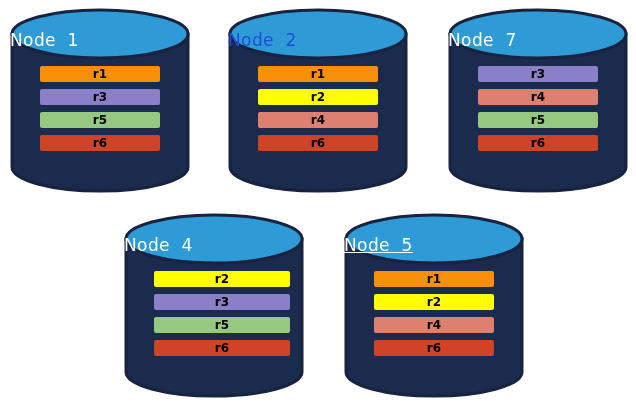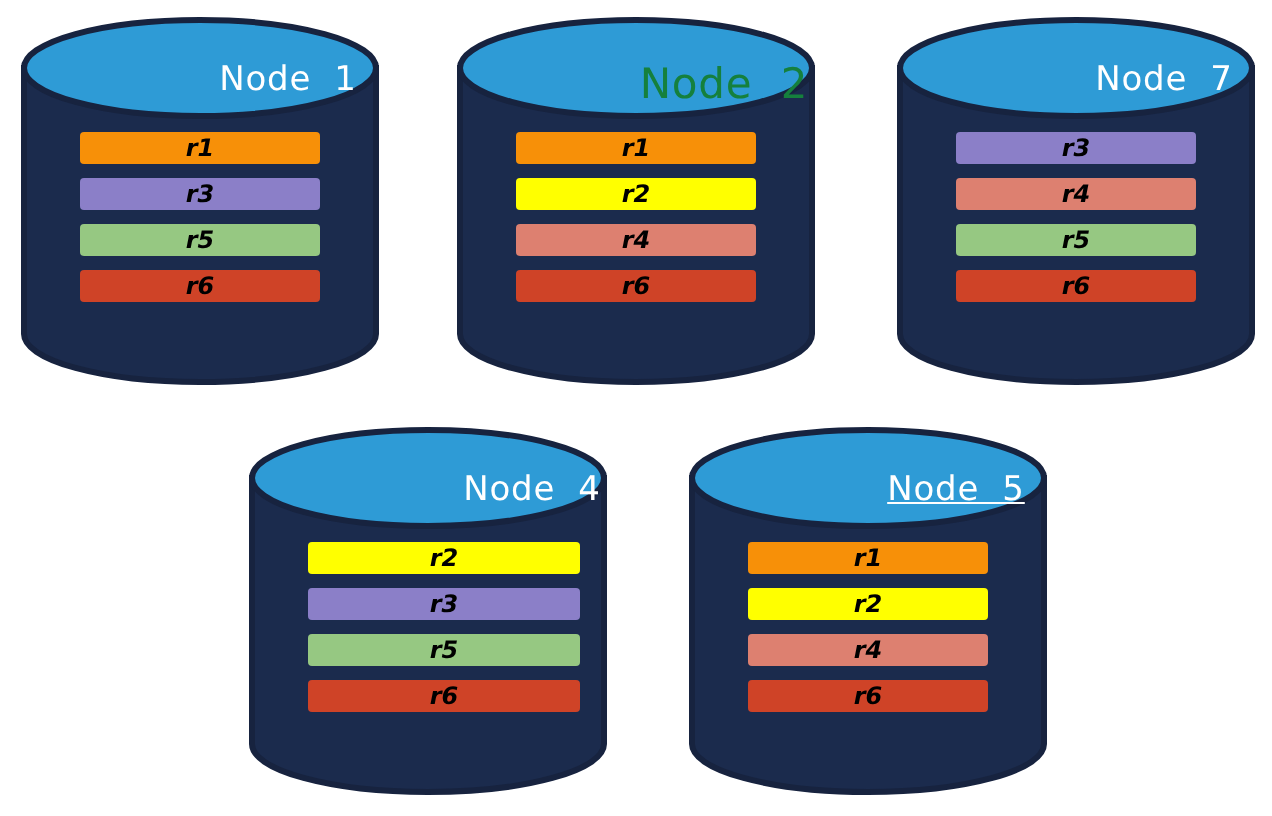--- a/index.html
+++ b/index.html
@@ -32,28 +32,27 @@
     position: absolute;
     left: 0;
     top: 0;
     overflow: visible;
   }
 
   .node-title {
     position: absolute;
     left: 0;
     width: 100%;
-    text-align: center;
+    text-align: left;
     color: #ffffff;
     font-family: "DejaVu Sans", sans-serif;
     font-weight: 400;
     letter-spacing: 0.4px;
     white-space: pre;
     pointer-events: none;
-    margin-left: 44px;
   }
 
   .shards {
     position: absolute;
     left: 0;
     width: 100%;
     box-sizing: border-box;
     display: flex;
     flex-direction: column;
   }
@@ -63,21 +62,20 @@
     position: relative;
     border-radius: 2px;
     text-align: left;
     color: #000000;
     font-weight: bold;
     font-family: "DejaVu Sans", sans-serif;
     display: flex;
     align-items: center;
     justify-content: center;
     line-height: 1;
-    font-style: italic;
   }
   .shard-label { pointer-events: none; }
 </style>
 </head>
 <body>
 
 <div id="canvas">
     <div class="node" style="left: 10px; top: 8px; width: 180px; height: 185px;">
       <svg class="cyl-svg" width="180" height="185" viewBox="0 0 180 185">
         <path d="M 2 26 L 2 159 A 88 24 0 0 0 178 159 L 178 26 Z" fill="#1B2B4D" stroke="#17233F" stroke-width="3"></path>
@@ -97,21 +95,21 @@
         <div class="shard" style="background: rgb(207, 67, 39); height: 16px; font-size: 12px; color: rgb(0, 0, 0);">
           <span class="shard-label">r6</span>
         </div>
       </div>
     </div>
     <div class="node" style="left: 228px; top: 8px; width: 180px; height: 185px;">
       <svg class="cyl-svg" width="180" height="185" viewBox="0 0 180 185">
         <path d="M 2 26 L 2 159 A 88 24 0 0 0 178 159 L 178 26 Z" fill="#1B2B4D" stroke="#17233F" stroke-width="3"></path>
         <ellipse cx="90" cy="26" rx="88" ry="24" fill="#2E9BD6" stroke="#17233F" stroke-width="3"></ellipse>
       </svg>
-      <div class="node-title" style="top: 22px; font-size: 21px; color: #15803d;">Node  2</div>
+      <div class="node-title" style="top: 22px; font-size: 17px; color: #1d4ed8;">Node  2</div>
       <div class="shards" style="top: 58px; padding-left: 30px; padding-right: 30px; gap: 7px;">
         <div class="shard" style="background: rgb(247, 144, 8); height: 16px; font-size: 12px; color: rgb(0, 0, 0);">
           <span class="shard-label">r1</span>
         </div>
         <div class="shard" style="background: rgb(255, 255, 0); height: 16px; font-size: 12px; color: rgb(0, 0, 0);">
           <span class="shard-label">r2</span>
         </div>
         <div class="shard" style="background: rgb(221, 128, 112); height: 16px; font-size: 12px; color: rgb(0, 0, 0);">
           <span class="shard-label">r4</span>
         </div>

